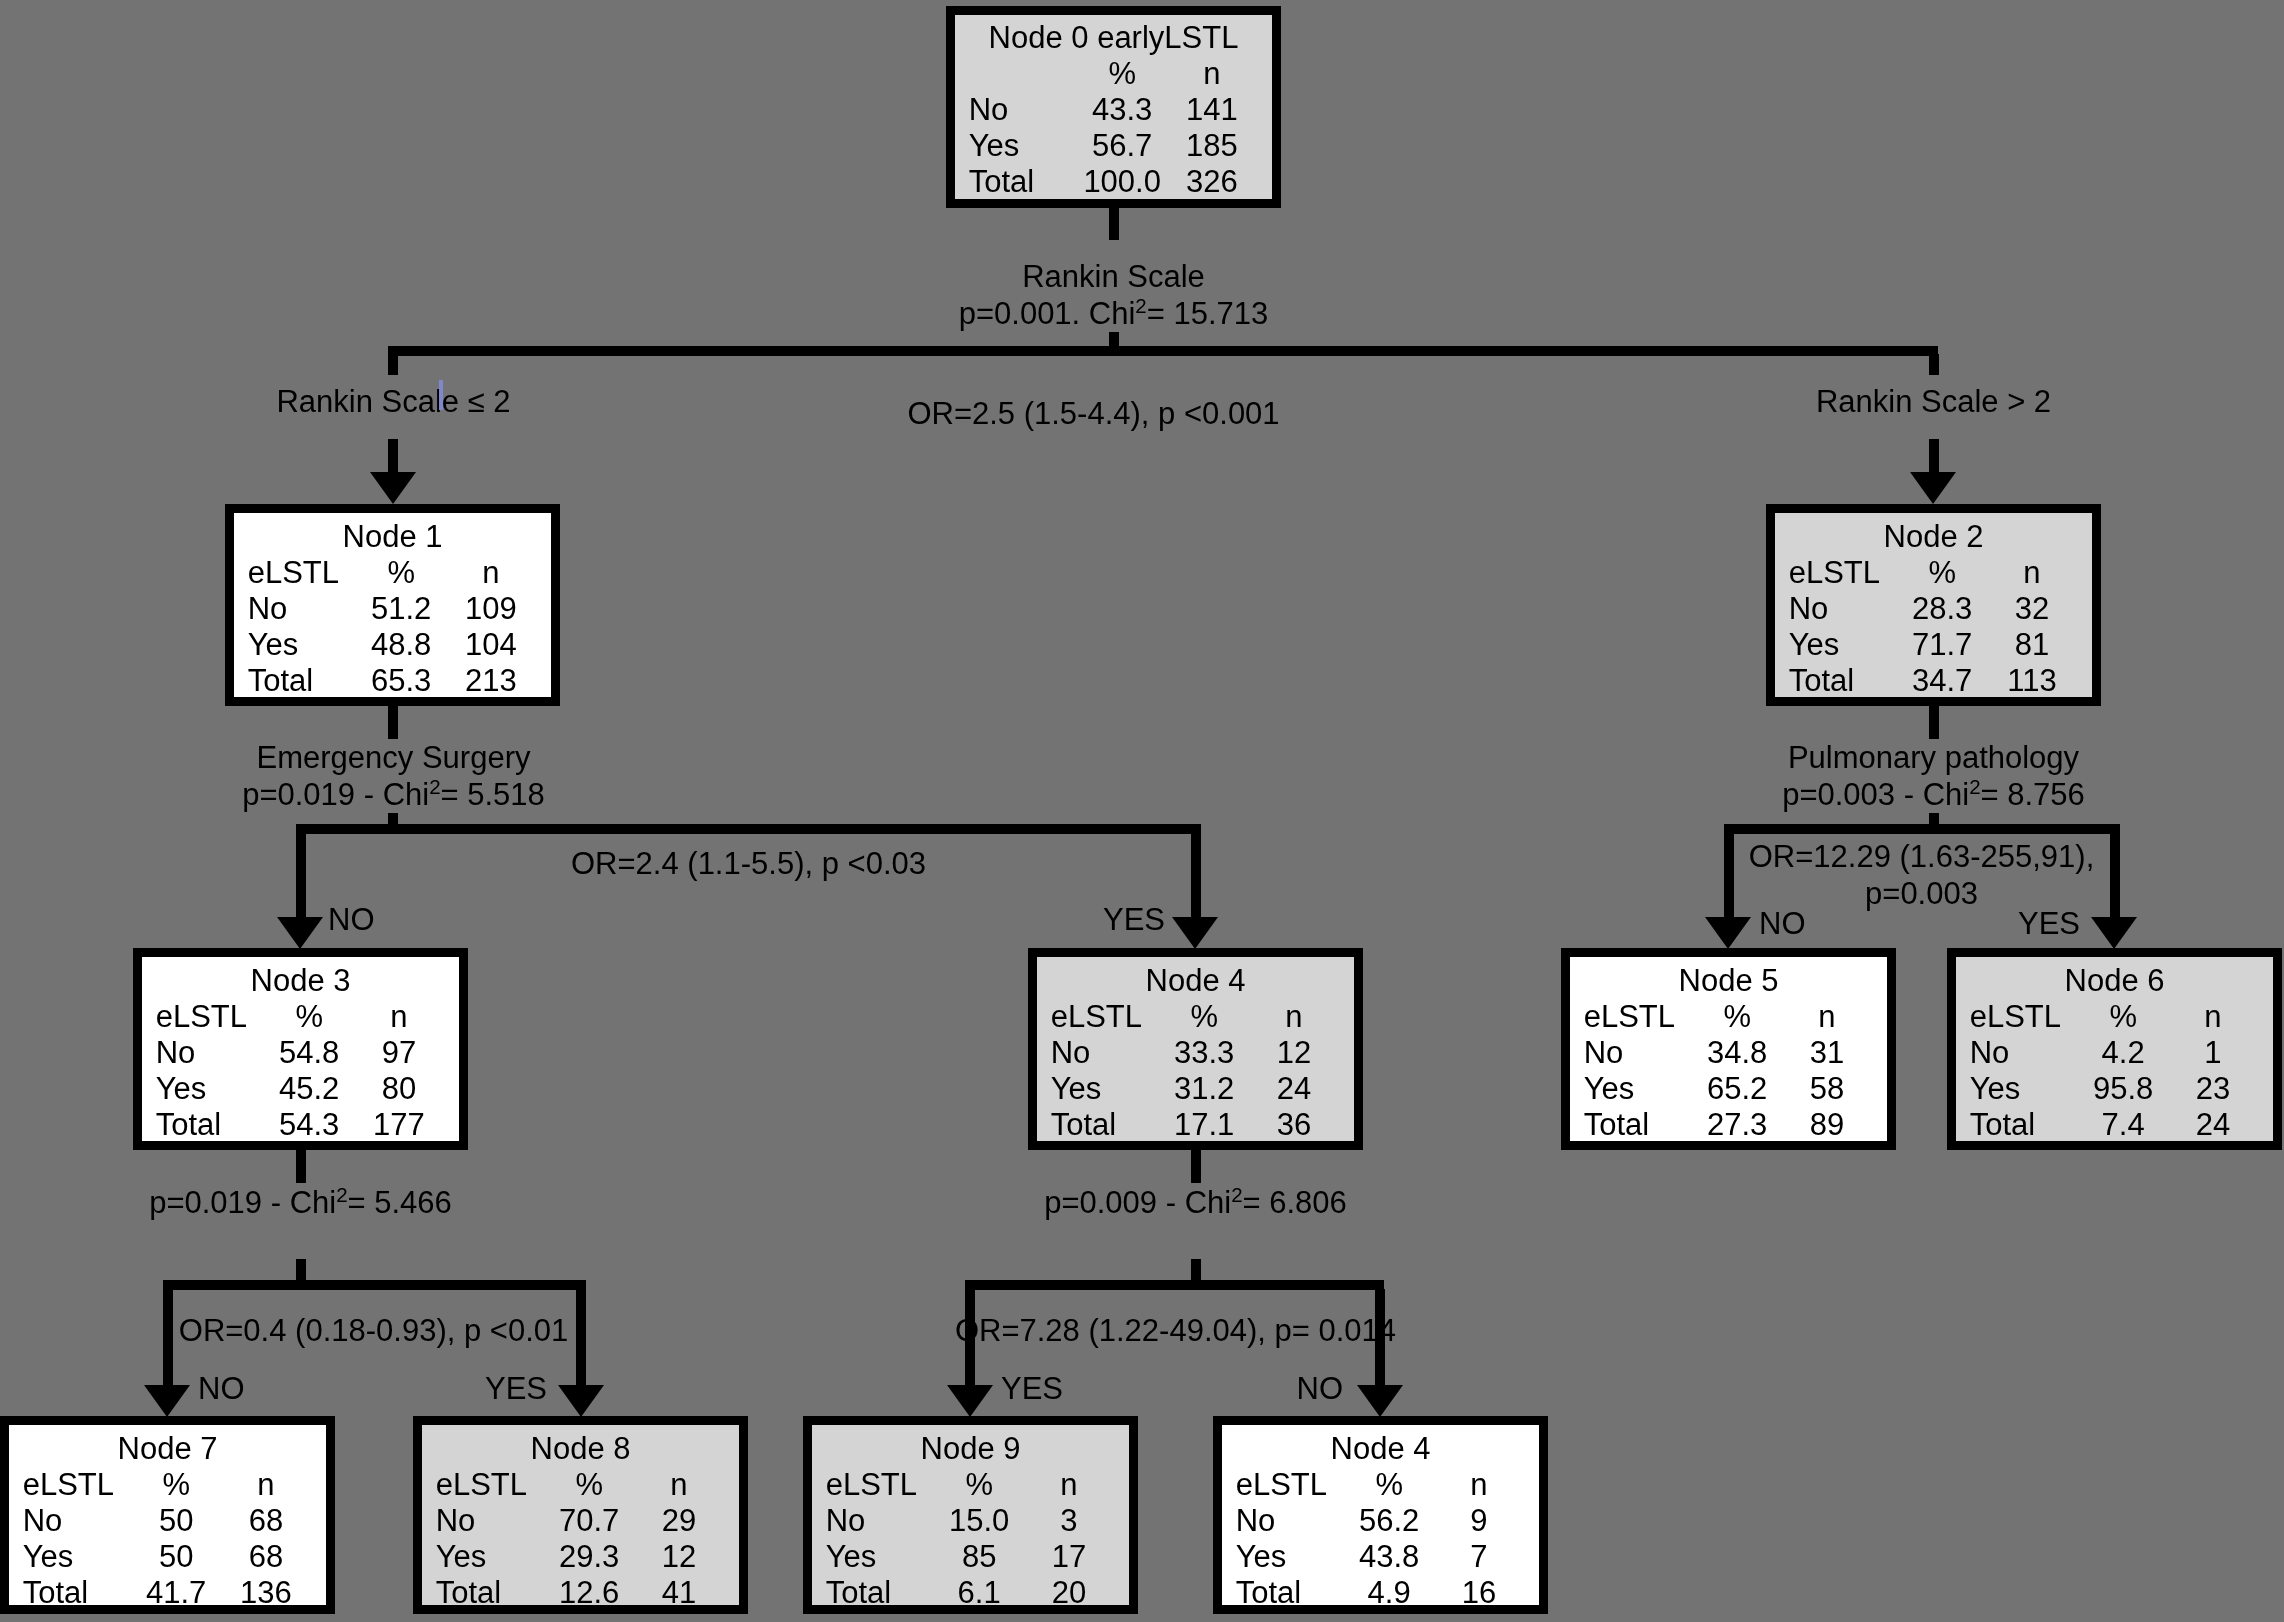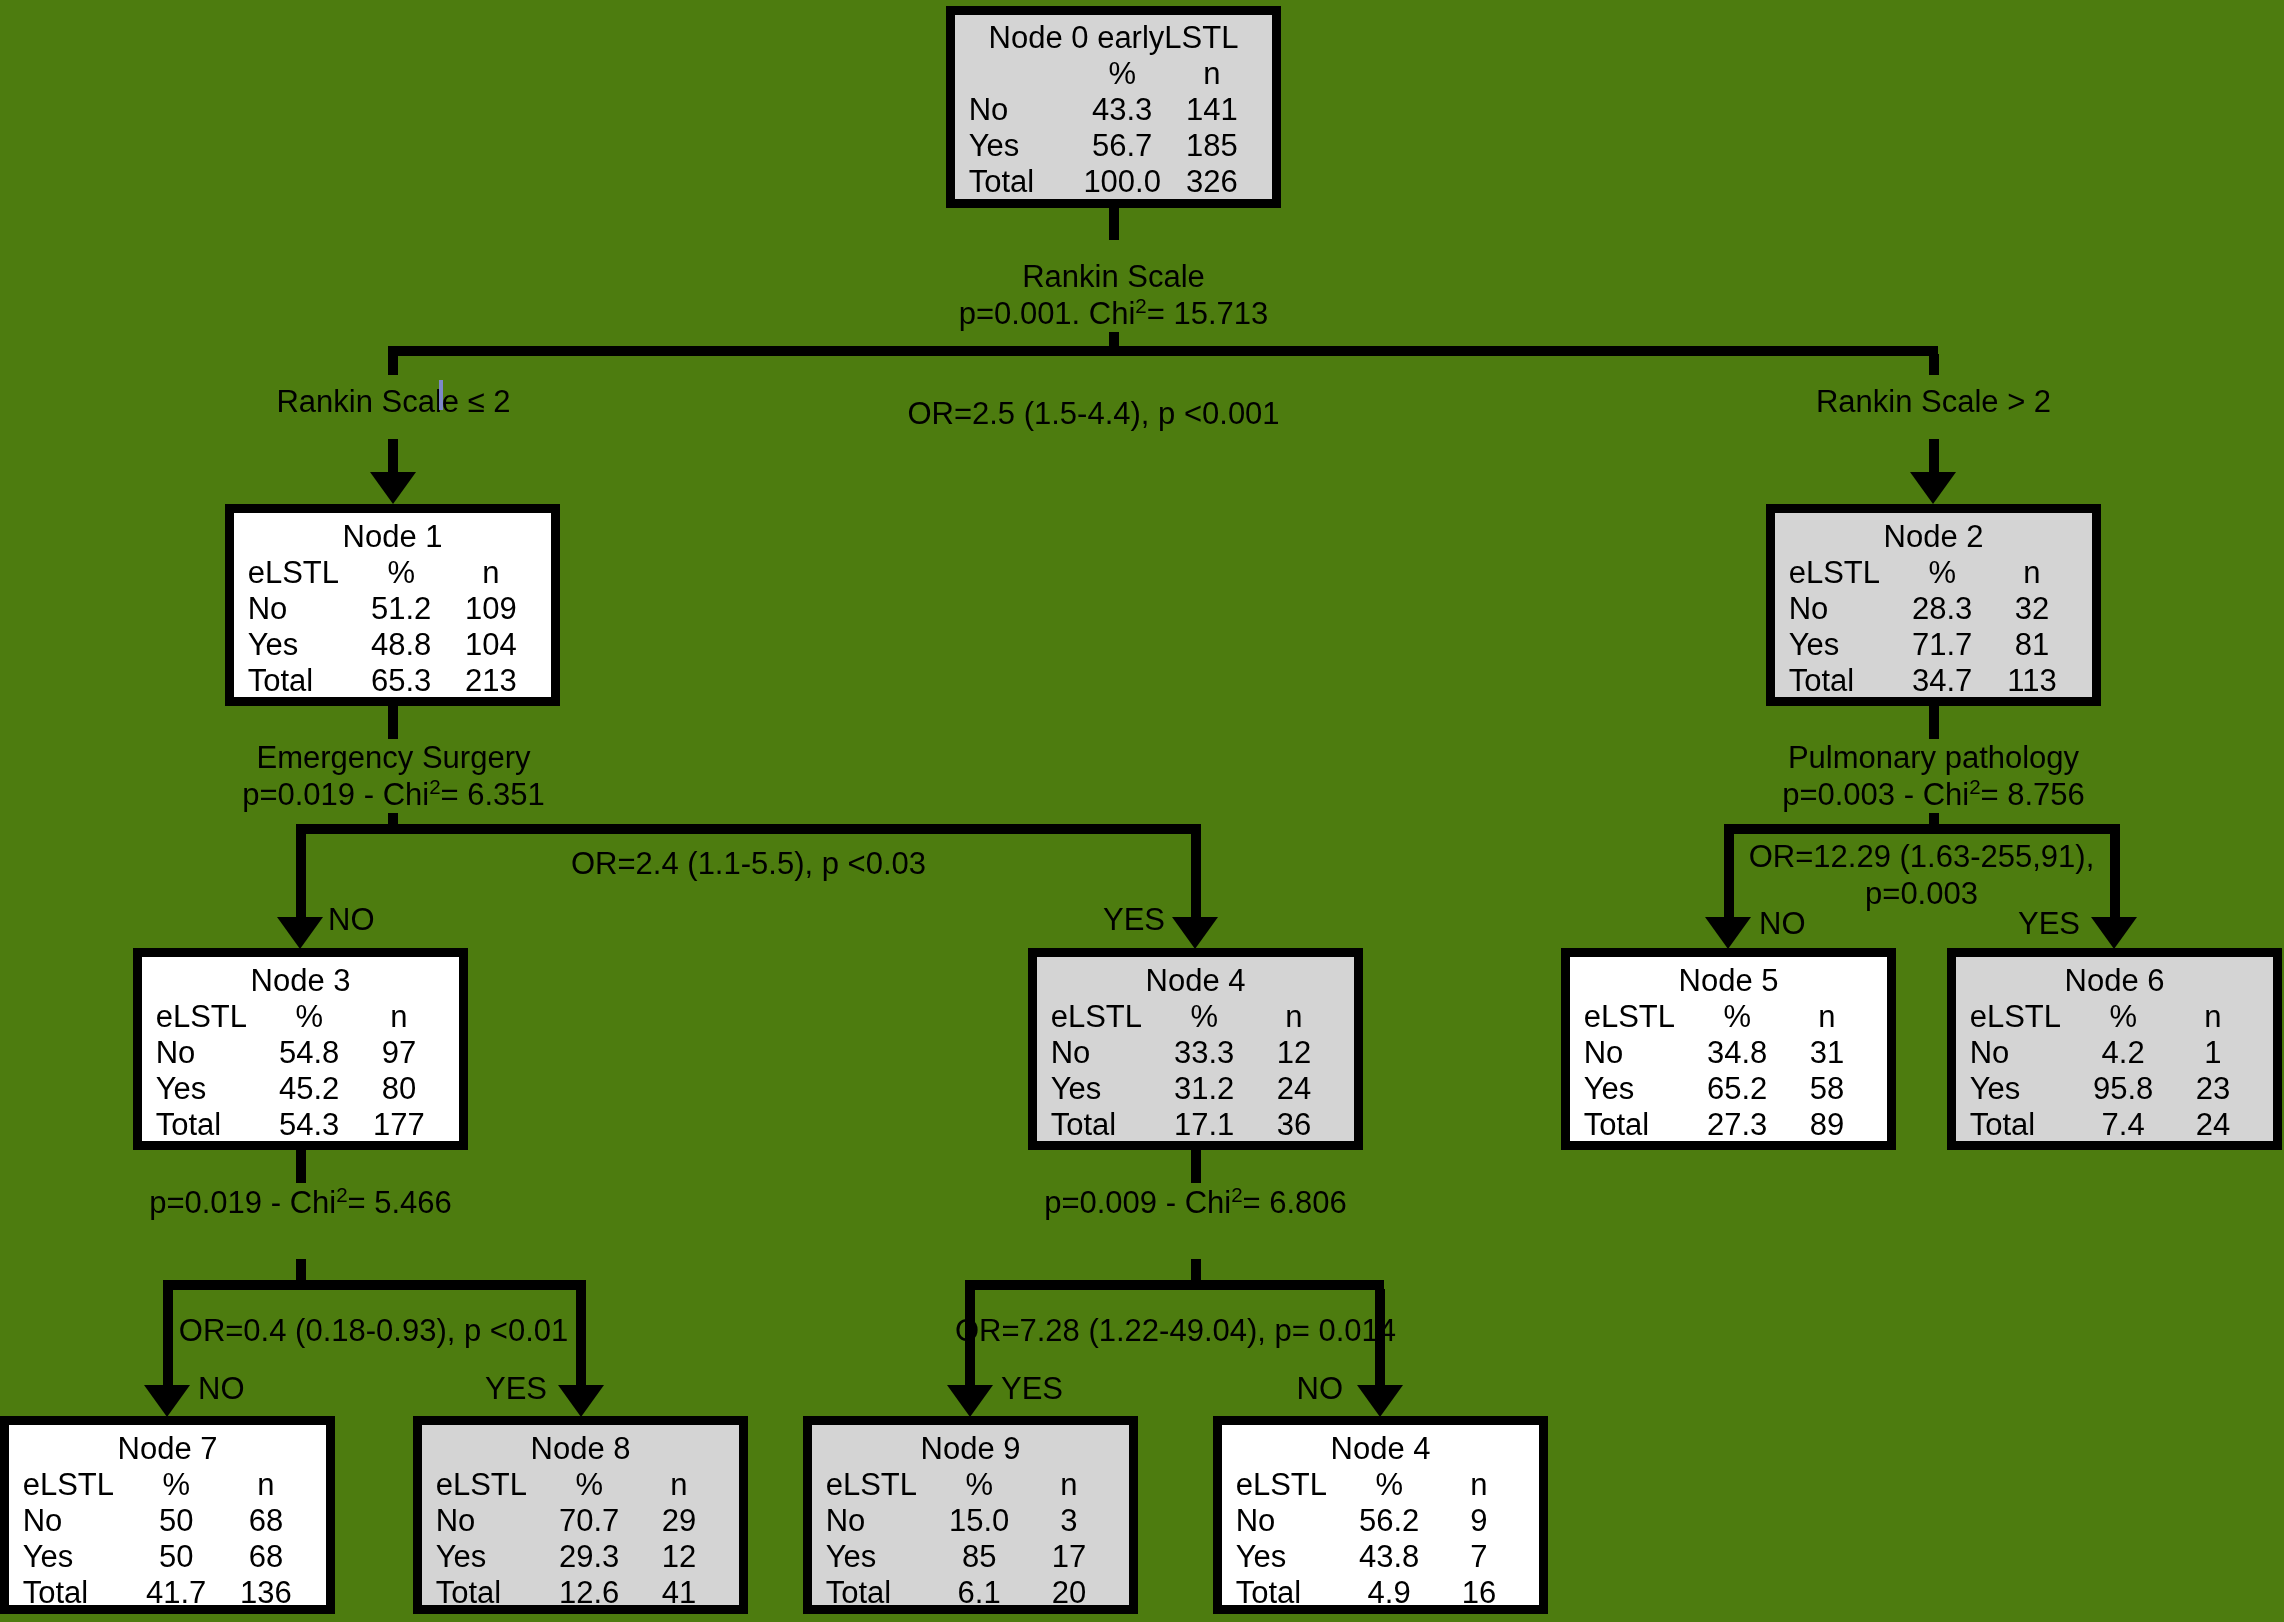--- a/index.html
+++ b/index.html
@@ -1,16 +1,16 @@
 <!DOCTYPE html>
 <html style="font-size:11px"><head>
 <meta charset="utf-8">
 <style>
   html,body{margin:0;padding:0;background:#ffffff;}
-  #canvas{position:relative;width:2284px;height:1623px;background:#4d7c0f;overflow:hidden;
+  #canvas{position:relative;width:2284px;height:1623px;background:#737373;overflow:hidden;
           font-family:"Liberation Sans",sans-serif;color:#000;}
   .node{position:absolute;width:335px;border:9px solid #000;box-sizing:border-box;
         display:flex;flex-direction:column;padding:5.5px 13.7px 6.8px 13.7px;}
   .node.shaded{background:#d4d4d4;}
   .node.plain{background:#ffffff;}
   .node-title{flex:1;display:flex;align-items:center;justify-content:center;
               font-size:31px;white-space:nowrap;}
   .tr{flex:1;display:flex;align-items:center;font-size:31px;}
   .c1{width:38%;text-align:left;}
   .c2{width:30%;text-align:center;}
@@ -310,21 +310,21 @@
   <div class="slabel" style="left:1660px;top:383px;width:547px">Rankin Scale &gt; 2</div>
   <div class="or-label" style="left:752px;top:395px">OR=2.5 (1.5-4.4), p &lt;0.001</div>
   <div class="vline" style="left:388px;top:439px;height:36px"></div>
   <div class="arrowhead" style="left:370px;top:472px"></div>
   <div class="vline" style="left:1929px;top:439px;height:36px"></div>
   <div class="arrowhead" style="left:1910px;top:472px"></div>
 
   <div class="vline" style="left:388px;top:705px;height:34px"></div>
   <div class="slabel" style="left:120px;top:739px;width:547px">
     <div>Emergency Surgery</div>
-    <div><span>p=0.019 - Chi</span><sup>2</sup><span>= 6.351</span></div>
+    <div><span>p=0.019 - Chi</span><sup>2</sup><span>= 5.518</span></div>
   </div>
   <div class="vline" style="left:388px;top:813px;height:15px"></div>
   <div class="hline" style="left:296px;top:824px;width:905px"></div>
   <div class="or-label" style="left:407px;top:845px">OR=2.4 (1.1-5.5), p &lt;0.03</div>
   <div class="vline" style="left:296px;top:832px;height:89px"></div>
   <div class="arrowhead" style="left:277px;top:917px"></div>
   <div class="branch-val" style="left:328px;top:903px">NO</div>
   <div class="vline" style="left:1191px;top:832px;height:89px"></div>
   <div class="arrowhead" style="left:1172px;top:917px"></div>
   <div class="branch-val right" style="left:960px;top:903px">YES</div>

